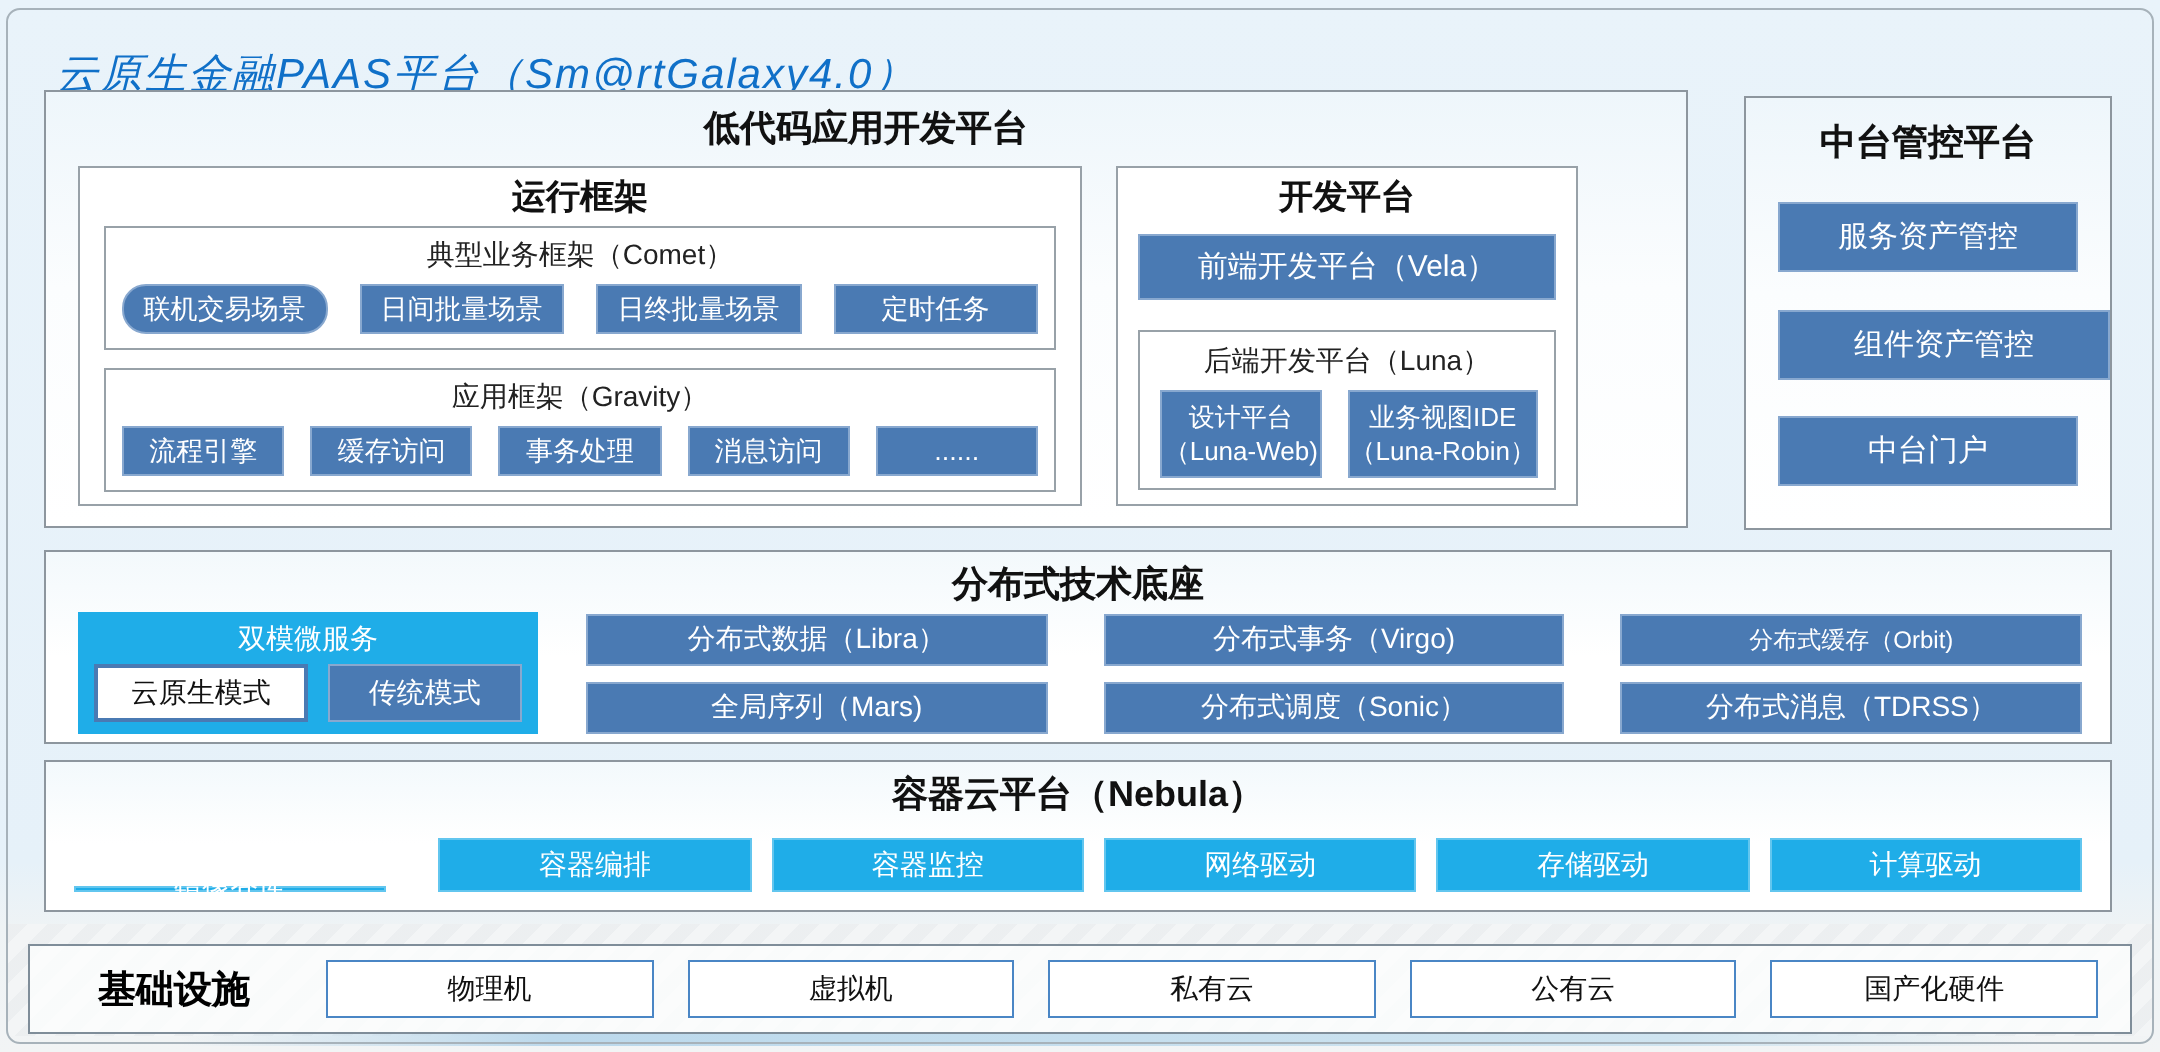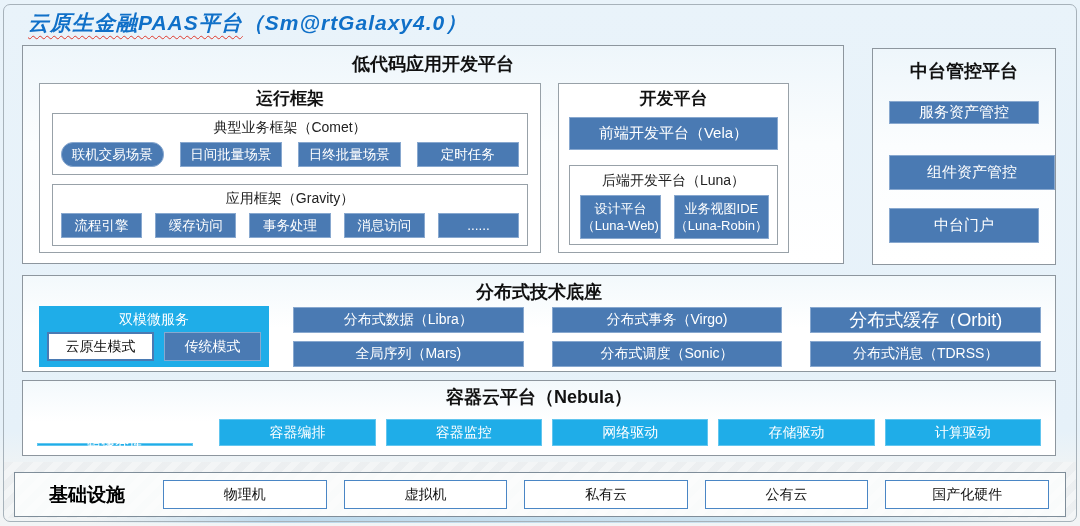--- a/index.html
+++ b/index.html
@@ -23,22 +23,22 @@
     background:
       repeating-linear-gradient(135deg, rgba(110,125,140,0.05) 0 7px, rgba(255,255,255,0) 7px 14px),
       #f3f5f6;
   }
   #bottom-streak {
     position:absolute; left:90px; right:60px; top:517px; height:6px;
     background:linear-gradient(90deg, rgba(176,214,236,0), #bcd9ec 20%, #cfe4f0 80%, rgba(176,214,236,0));
   }
   
   #main-title {
-    position:absolute; left:28px; top:9px;
-    font-size:21px; font-weight:bold; font-style:italic;
+    position:absolute; left:28px; top:23px;
+    font-size:21px; font-weight:normal; font-style:italic;
     color:#1070c8; letter-spacing:1px; white-space:nowrap;
   }
   #main-title .squiggle {
     text-decoration:underline wavy #e0382b;
     text-decoration-thickness:1px;
     text-underline-offset:5px;
   }
   
   .panel {
     position:absolute; border:1px solid #8d969e;
@@ -147,40 +147,40 @@
             <span>业务视图IDE</span>
             <span>（Luna-Robin）</span>
           </div>
         </div>
       </div>
     </div>
   </div>
 
   <div class="panel" style="left:872px;top:48px;width:184px;height:217px;">
     <div class="ptitle ptitle-lg" style="margin-top:9px;">中台管控平台</div>
-    <div class="btn-steel btn-steel-lg" style="position:absolute;left:16px;width:150px;top:52px;height:23px;">服务资产管控</div>
+    <div class="btn-steel btn-steel-lg" style="position:absolute;left:16px;width:150px;top:52px;height:35px;">服务资产管控</div>
     <div class="btn-steel btn-steel-lg" style="position:absolute;left:16px;width:166px;top:106px;height:35px;">组件资产管控</div>
     <div class="btn-steel btn-steel-lg" style="position:absolute;left:16px;width:150px;top:159px;height:35px;">中台门户</div>
   </div>
 
   <div class="panel panel-white" style="left:22px;top:275px;width:1034px;height:97px;background:linear-gradient(180deg,#f3f9fc,#ffffff 55%);">
     <div class="ptitle ptitle-lg" style="margin-top:3px;">分布式技术底座</div>
 
     <div style="position:absolute;left:16px;top:30px;width:230px;height:61px;background:#1fade8;">
       <div class="subtitle" style="color:#ffffff;margin-top:2px;">双模微服务</div>
       <div class="row" style="position:absolute;left:8px;right:8px;top:26px;height:29px;gap:10px;">
         <div class="btn-white-outline" style="flex:1.08;">云原生模式</div>
         <div class="btn-steel" style="flex:1;font-size:14px;">传统模式</div>
       </div>
     </div>
 
     <div style="position:absolute;left:270px;right:14px;top:31px;display:grid;grid-template-columns:1fr 1fr 1fr;grid-template-rows:26px 26px;column-gap:28px;row-gap:8px;">
       <div class="btn-steel" style="font-size:14px;">分布式数据（Libra）</div>
       <div class="btn-steel" style="font-size:14px;">分布式事务（Virgo)</div>
-      <div class="btn-steel" style="font-size:18px;">分布式缓存（Orbit)</div>
+      <div class="btn-steel" style="font-size:12px;">分布式缓存（Orbit)</div>
       <div class="btn-steel" style="font-size:14px;">全局序列（Mars)</div>
       <div class="btn-steel" style="font-size:14px;">分布式调度（Sonic）</div>
       <div class="btn-steel" style="font-size:14px;">分布式消息（TDRSS）</div>
     </div>
   </div>
 
   <div class="panel panel-white" style="left:22px;top:380px;width:1034px;height:76px;background:linear-gradient(180deg,#f3f9fc,#ffffff 55%);">
     <div class="ptitle ptitle-lg" style="margin-top:3px;">容器云平台（Nebula）</div>
     <div class="row" style="position:absolute;left:14px;right:14px;top:38px;height:27px;gap:10px;">
       <div class="btn-cyan" style="flex:1;margin-top:24px;">镜像仓库</div>

